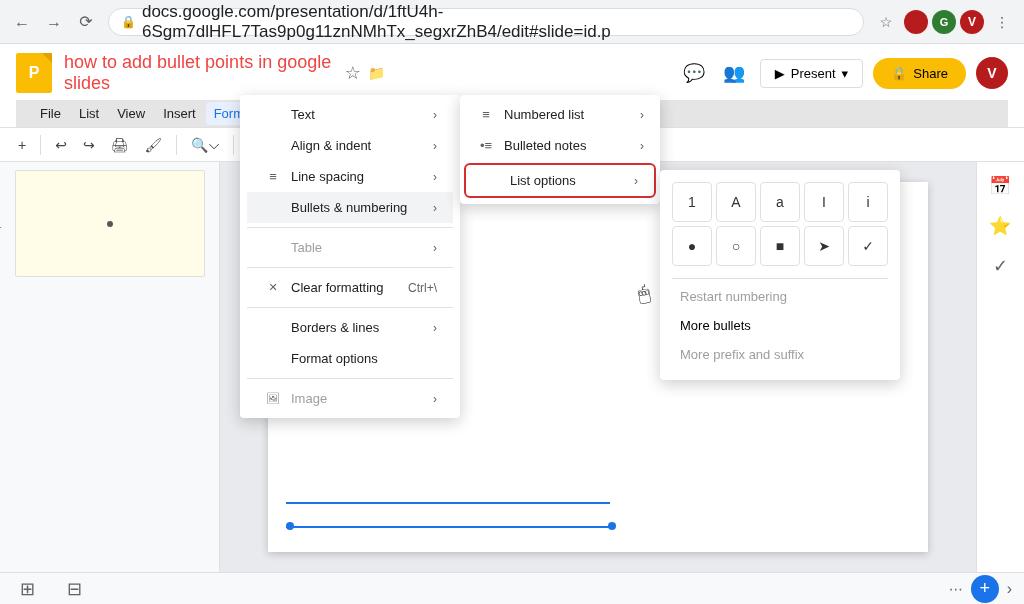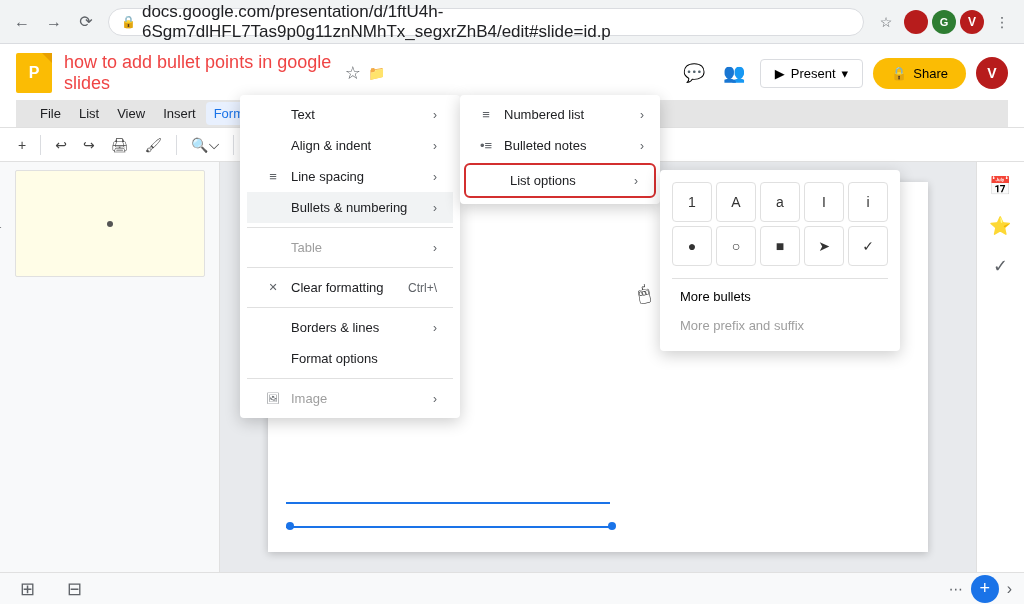--- a/index.html
+++ b/index.html
@@ -370,18 +370,19 @@
     </div>
     <div class="list-option-item">
       <span>➤</span>
     </div>
     <div class="list-option-item">
       <span>✓</span>
     </div>
   </div>
   <div class="menu-separator"></div>
   <div class="list-options-actions">
+    <div class="list-action-item disabled">Restart numbering</div>
     <div class="list-action-item">More bullets</div>
     <div class="list-action-item disabled">More prefix and suffix</div>
   </div>
 </div>
 
 <div style="position:absolute;top:282px;left:638px;z-index:500;font-size:20px;transform:rotate(-10deg);pointer-events:none;">🖱</div>
 
 </body></html>

